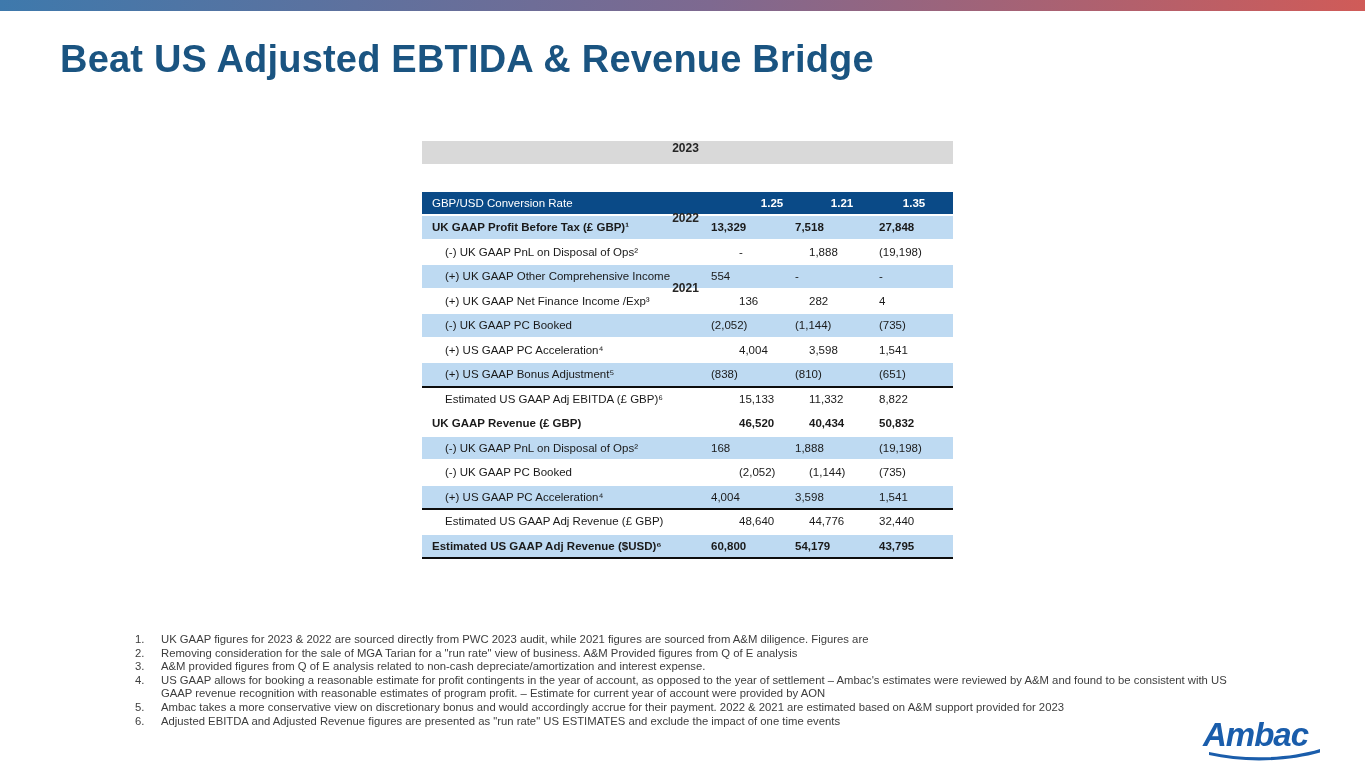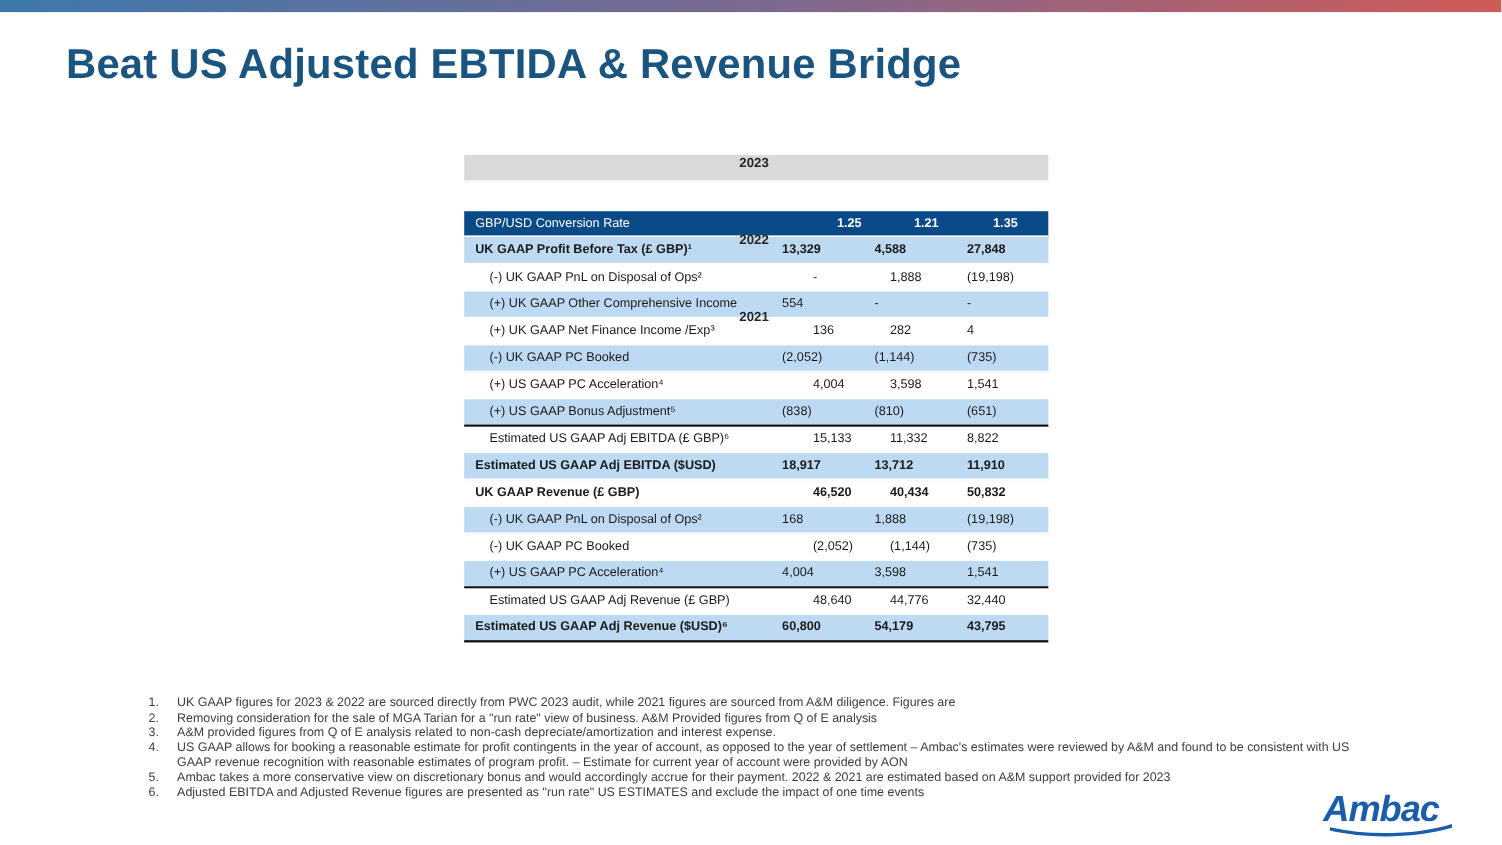--- a/index.html
+++ b/index.html
@@ -69,21 +69,21 @@
   <div class="tr dark">
     <div class="td label">GBP/USD Conversion Rate</div>
     <div class="td num">1.25</div>
     <div class="td num">1.21</div>
     <div class="td num">1.35</div>
   </div>
 
   <div class="tr blue bold">
     <div class="td label">UK GAAP Profit Before Tax (£ GBP)¹</div>
     <div class="td num">13,329</div>
-    <div class="td num">4,588</div>
+    <div class="td num">7,518</div>
     <div class="td num">27,848</div>
   </div>
 
   <div class="tr indent">
     <div class="td label">(-) UK GAAP PnL on Disposal of Ops²</div>
     <div class="td num">-</div>
     <div class="td num">1,888</div>
     <div class="td num">(19,198)</div>
   </div>
 
@@ -122,26 +122,20 @@
     <div class="td num">(651)</div>
   </div>
 
   <div class="tr indent">
     <div class="td label">Estimated US GAAP Adj EBITDA (£ GBP)⁶</div>
     <div class="td num">15,133</div>
     <div class="td num">11,332</div>
     <div class="td num">8,822</div>
   </div>
 
-  <div class="tr blue bold">
-    <div class="td label">Estimated US GAAP Adj EBITDA ($USD)</div>
-    <div class="td num">18,917</div>
-    <div class="td num">13,712</div>
-    <div class="td num">11,910</div>
-  </div>
 
   <div class="tr bold">
     <div class="td label">UK GAAP Revenue (£ GBP)</div>
     <div class="td num">46,520</div>
     <div class="td num">40,434</div>
     <div class="td num">50,832</div>
   </div>
 
   <div class="tr blue indent">
     <div class="td label">(-) UK GAAP PnL on Disposal of Ops²</div>

